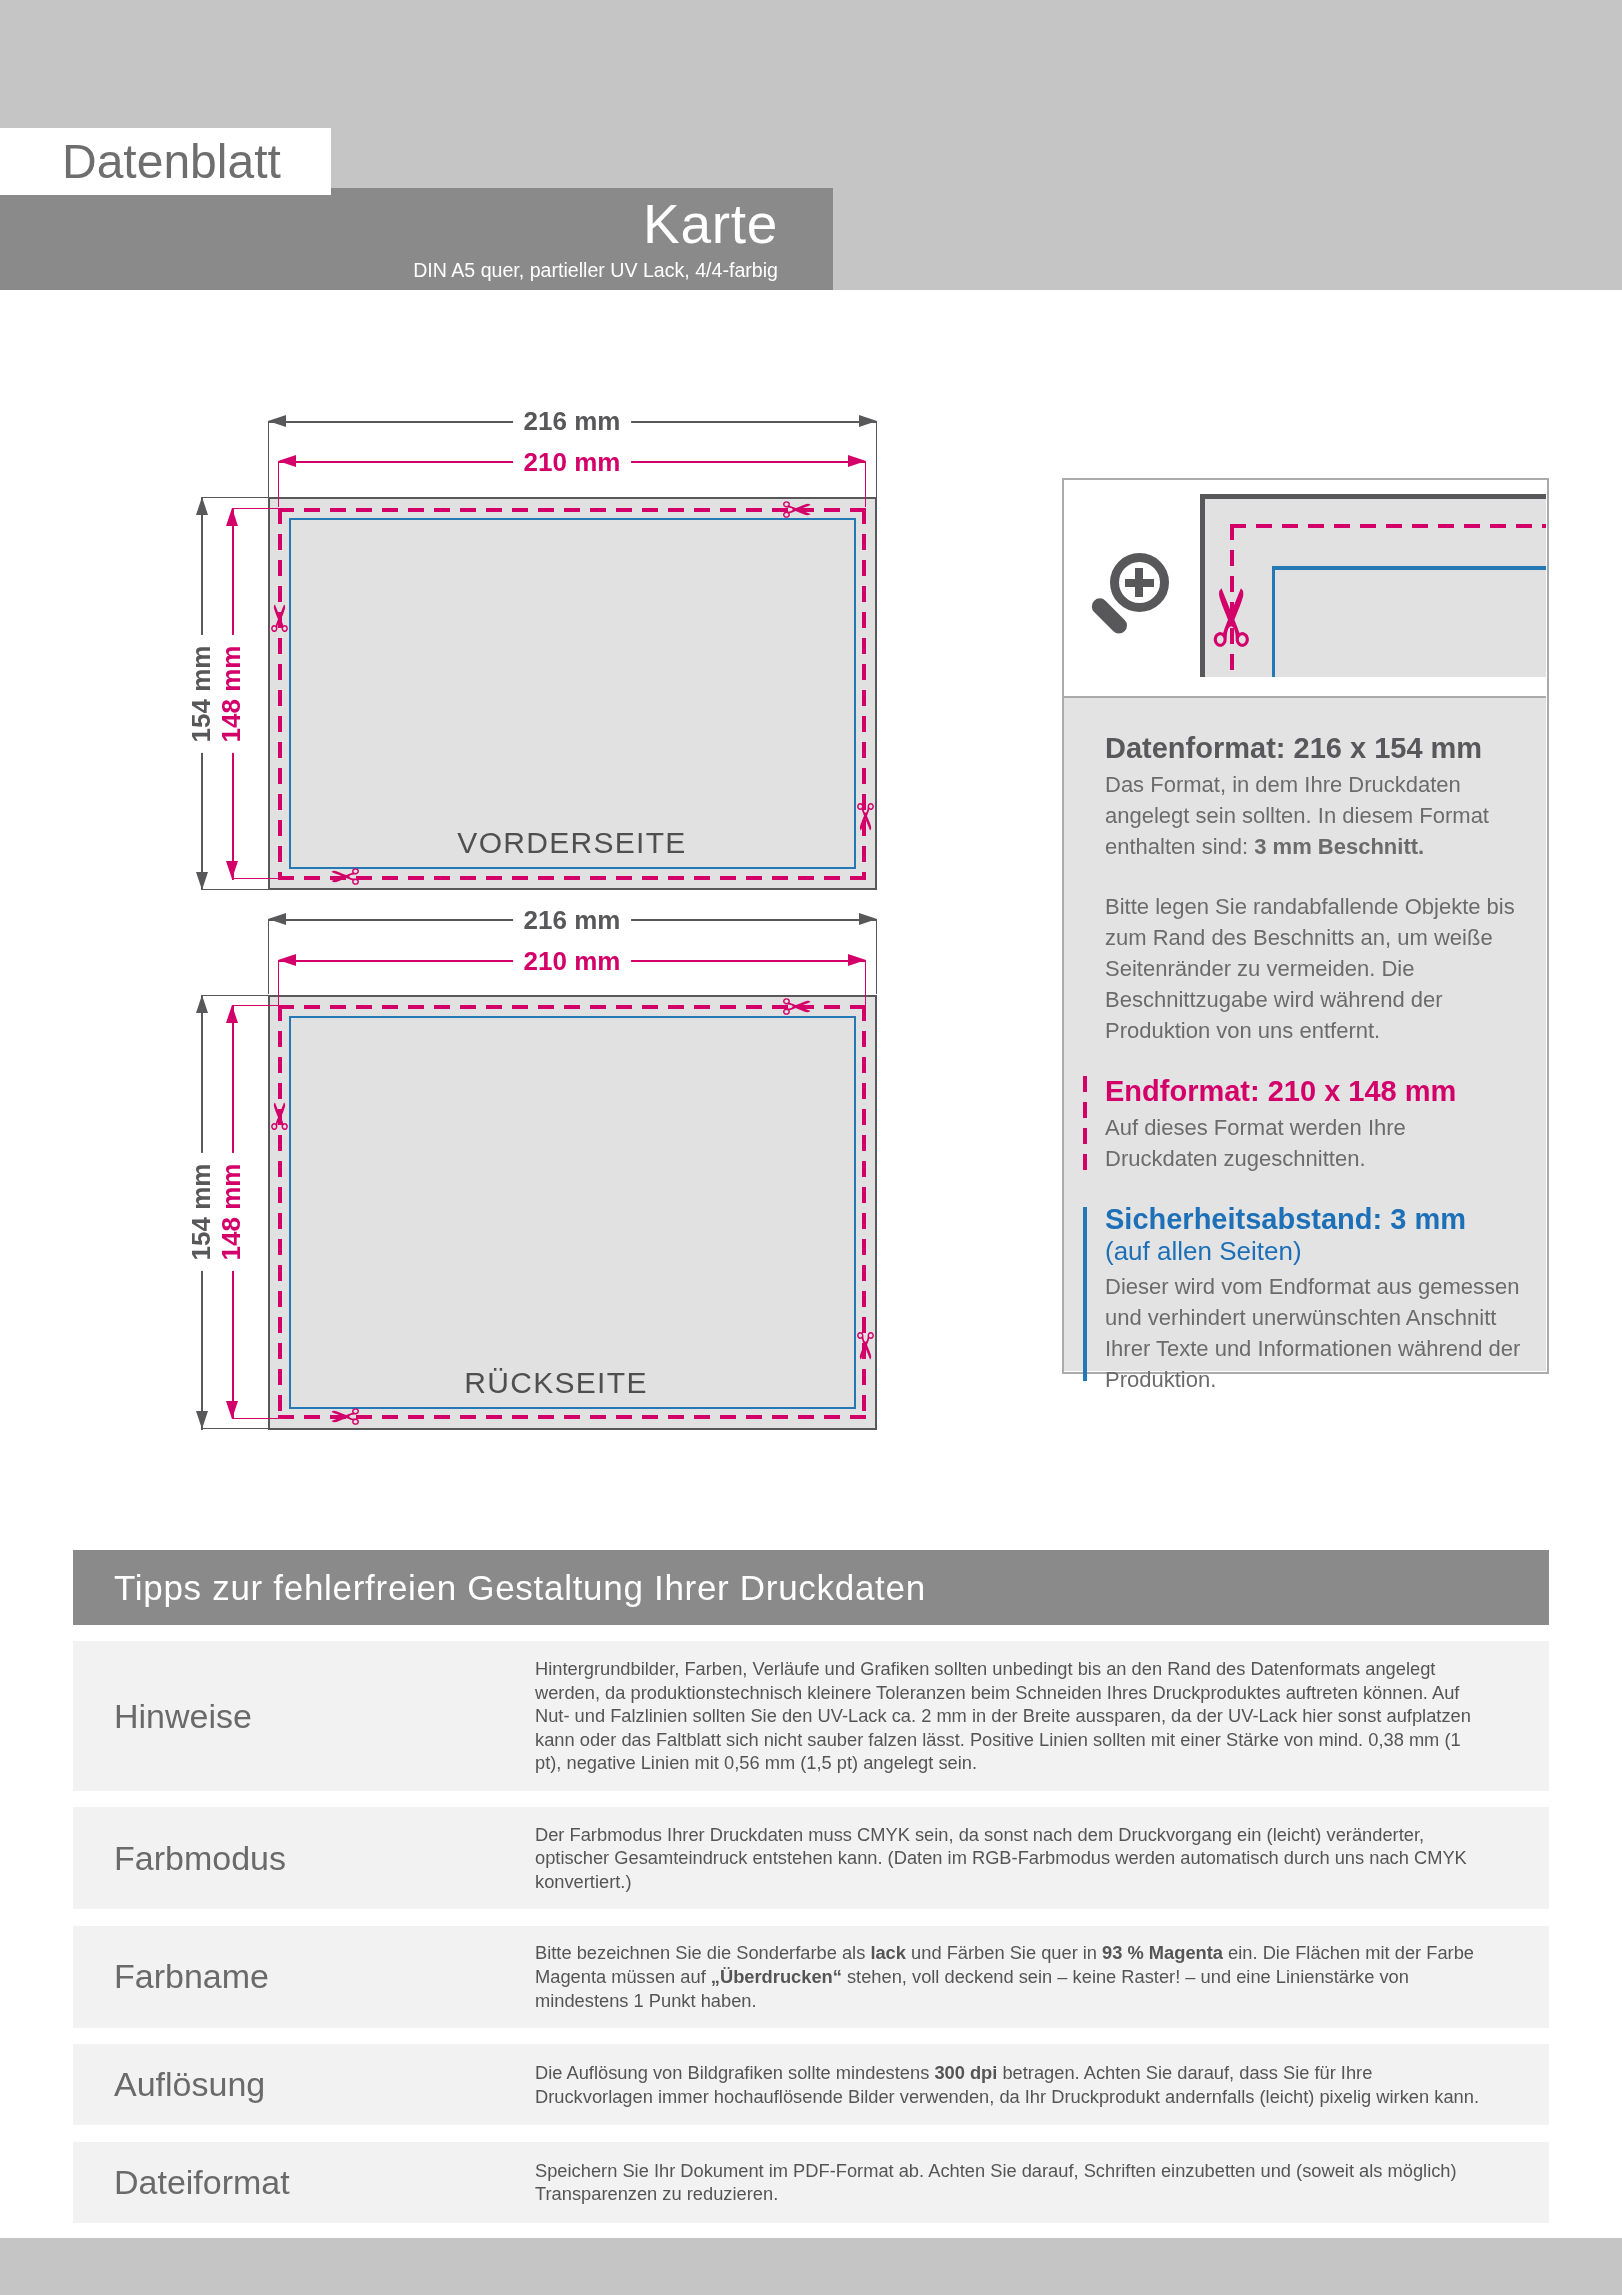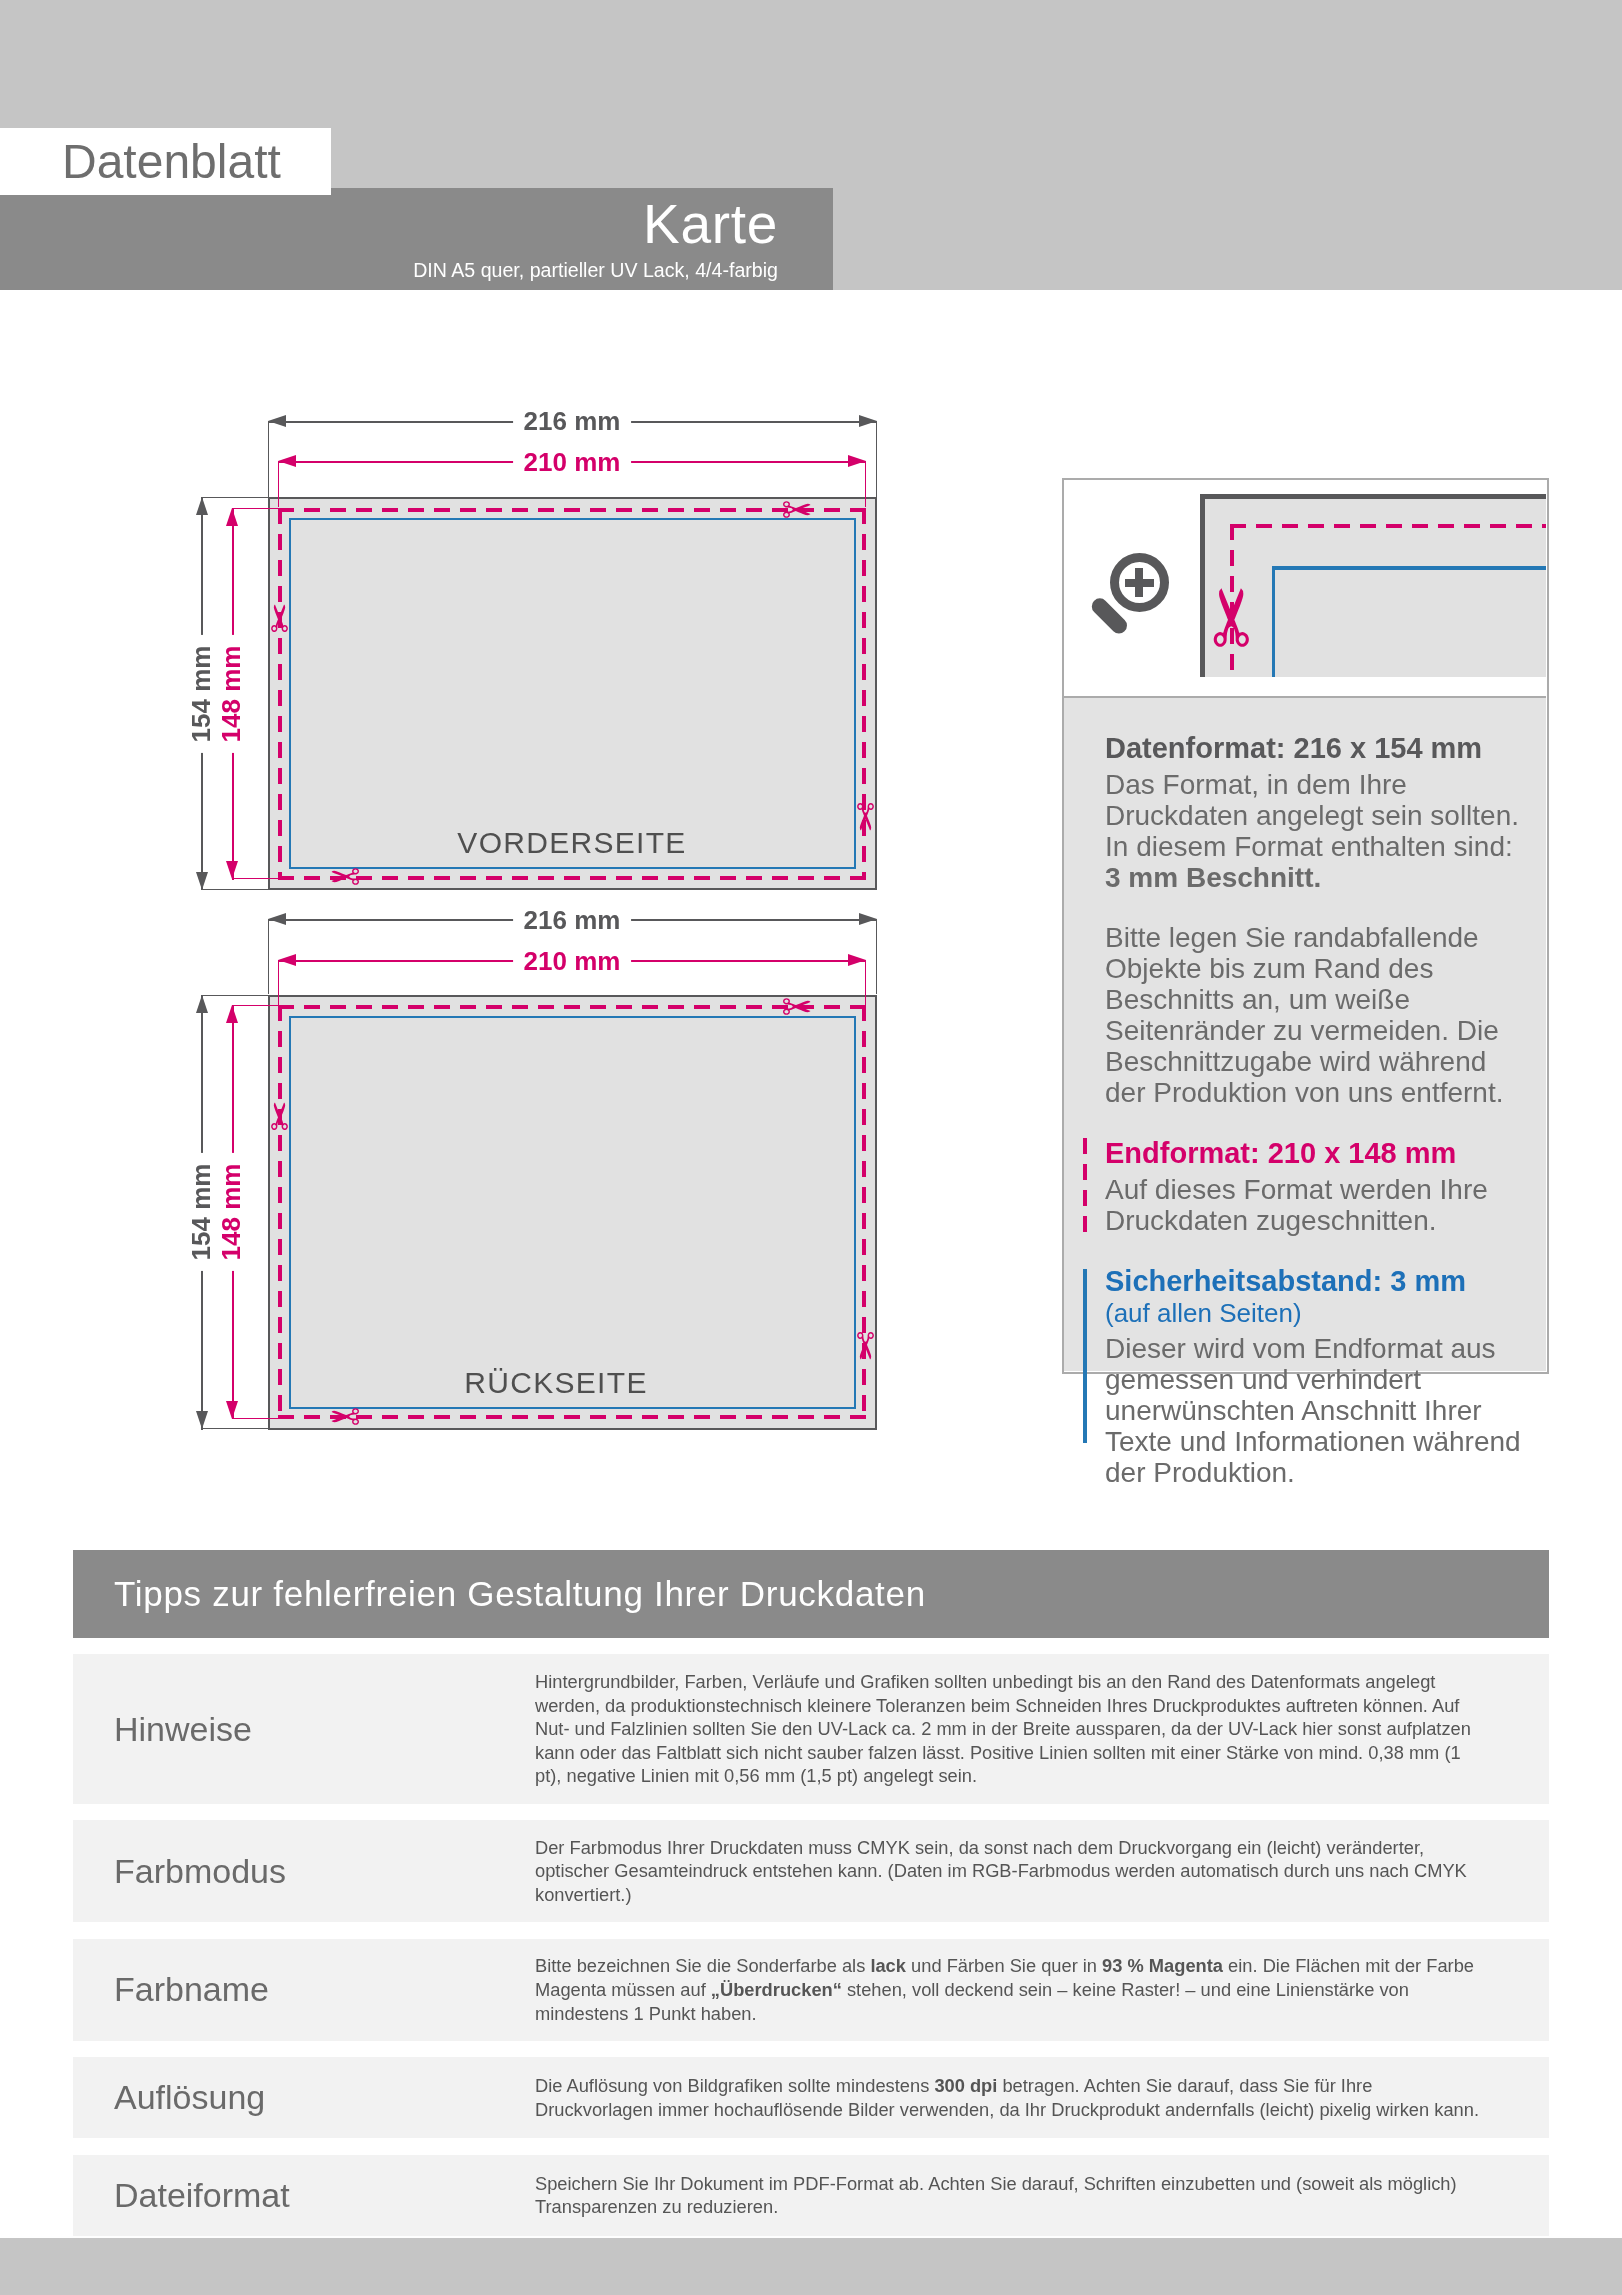--- a/index.html
+++ b/index.html
@@ -66,33 +66,33 @@
               border:2.6px solid #ababab;background:#fff}
   .info-illustration{position:absolute;left:136px;top:14.4px;width:346px;height:183px;
                      background:var(--cardfill);border-left:5.2px solid var(--dk);border-top:5.2px solid var(--dk)}
   .info-gray{position:absolute;left:0;top:216px;width:482px;height:675px;background:var(--panelgray);
              border-top:2.6px solid #ababab;padding:34px 22px 0 41px;color:var(--txt)}
   .ip-h{font-size:29px;font-weight:700;line-height:33px}
   .ip-h.g{color:var(--dk)}
   .ip-h.m{color:var(--mag)}
   .ip-h.b{color:var(--blueh)}
   .ip-sub{font-size:26px;font-weight:400;color:var(--blueh);line-height:31px}
-  .ip-p{font-size:28px;line-height:31px;margin-top:3.9px}
+  .ip-p{font-size:22px;line-height:31px;margin-top:3.9px}
   .ip-sec{position:relative;margin-top:29px}
   .marker-dash{position:absolute;left:-22px;top:1.3px;height:98px}
   .marker-solid{position:absolute;left:-22px;top:3.9px;width:3.9px;height:174px;background:var(--blue)}
   .mag-ring{position:absolute;left:46px;top:73px;width:59px;height:59px;border:9.8px solid var(--dk);
             border-radius:50%;background:#fff}
   .mag-bar{position:absolute;background:var(--dk)}
   .mag-handle{position:absolute;left:23.6px;top:128px;width:43px;height:15.7px;background:var(--dk);
               border-radius:7.9px;transform:rotate(45deg)}
 
   
   .tips{position:absolute;left:73px;top:1550px;width:1476px}
-  .tips-bar{height:88px;background:var(--bar);display:flex;align-items:center;padding-left:41px}
+  .tips-bar{height:75px;background:var(--bar);display:flex;align-items:center;padding-left:41px}
   .tips-bar span{color:#fff;font-size:35px;font-weight:400;letter-spacing:0.7px}
   .tip-row{display:flex;align-items:center;background:var(--rowbg);margin-top:16.4px;
            padding:15.7px 26px 15.7px 41px;column-gap:41px}
   .tip-row:first-of-type{margin-top:18.3px}
   .row-label{flex:0 0 380px;font-size:34px;color:#6a6a6a;font-weight:400}
   .row-text{width:955px;font-size:18.3px;line-height:23.6px;color:#555}
   .row-text b,.ip-p b{font-weight:700}
 
   .footer-band{position:absolute;left:0;top:2238px;width:1623px;height:58px;background:var(--band)}
 </style>

